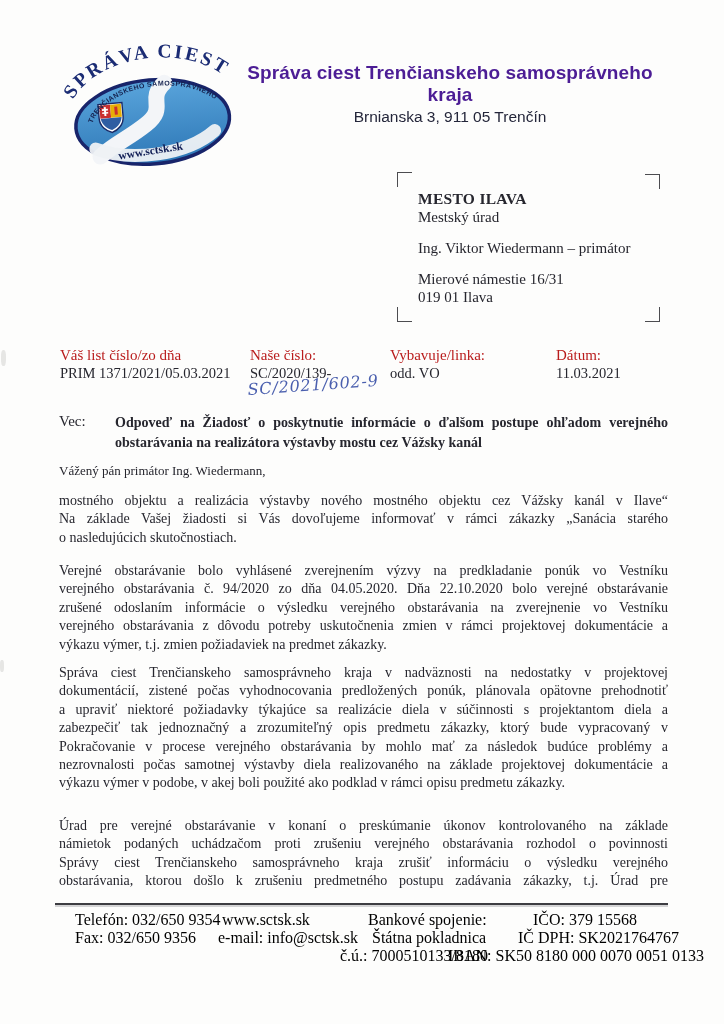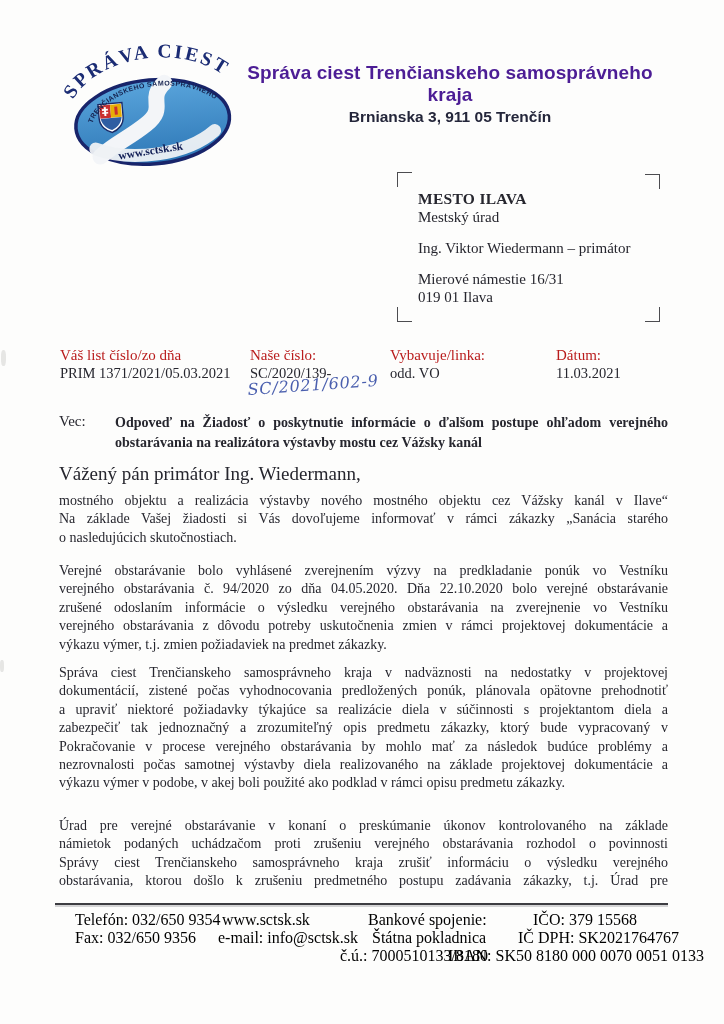--- a/index.html
+++ b/index.html
@@ -14,21 +14,21 @@
   .abs { position:absolute; }
 
   
   .org-block { left:230px; top:62px; width:440px; text-align:center; }
   .org-name {
     font-family:"Liberation Sans", sans-serif;
     font-weight:700; font-size:19px; color:#4c1d95; letter-spacing:0.1px;
   }
   .org-address {
     font-family:"Liberation Sans", sans-serif;
-    font-weight:700; font-size:15.5px; color:#24263a; margin-top:2px;
+    font-weight:400; font-size:15.5px; color:#24263a; margin-top:2px;
   }
   .logo-wrap { left:60px; top:38px; width:182px; height:130px; transform:rotate(-5deg); }
 
   
   .recipient-frame { left:397px; top:172px; width:263px; height:150px; }
   .corner { position:absolute; width:14px; height:14px; }
   .corner.tl { left:0; top:0; border-left:1.4px solid #4c4c50; border-top:1.4px solid #4c4c50; }
   .corner.tr { right:0; top:2px; border-right:1.4px solid #4c4c50; border-top:1.4px solid #4c4c50; }
   .corner.bl { left:0; bottom:0; border-left:1.4px solid #4c4c50; border-bottom:1.4px solid #4c4c50; }
   .corner.br { right:0; bottom:0; border-right:1.4px solid #4c4c50; border-bottom:1.4px solid #4c4c50; }
@@ -42,21 +42,21 @@
   .handwritten {
     font-family:"DejaVu Serif", serif;
     font-style:italic; font-size:16px; letter-spacing:0.8px;
     color:#4a5fae; transform:rotate(-4deg); transform-origin:left top;
   }
 
   
   .subject-row { left:59px; top:413px; width:609px; display:flex; }
   .subject-label { width:56px; font-size:15px; flex:0 0 56px; }
   .subject-text { flex:1; font-weight:700; font-size:14px; line-height:20px; }
-  .salutation { left:59px; top:463px; font-size:19px; }
+  .salutation { left:59px; top:463px; font-size:13px; }
 
   .para { left:59px; width:609px; font-size:14px; }
   .para > div { line-height:18.4px; overflow:hidden; }
   .j { text-align:justify; text-align-last:justify; }
 
   
   .footer-rule { left:55px; top:903px; width:613px; height:2px; background:#3d3d42;
                  box-shadow:0 2px 0 rgba(90,90,95,0.25); }
   .f { font-size:16px; color:#000000; white-space:nowrap; }
 

